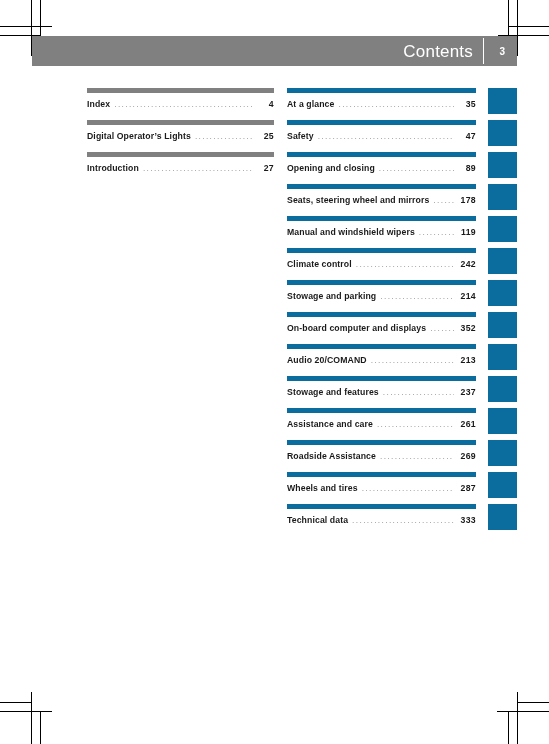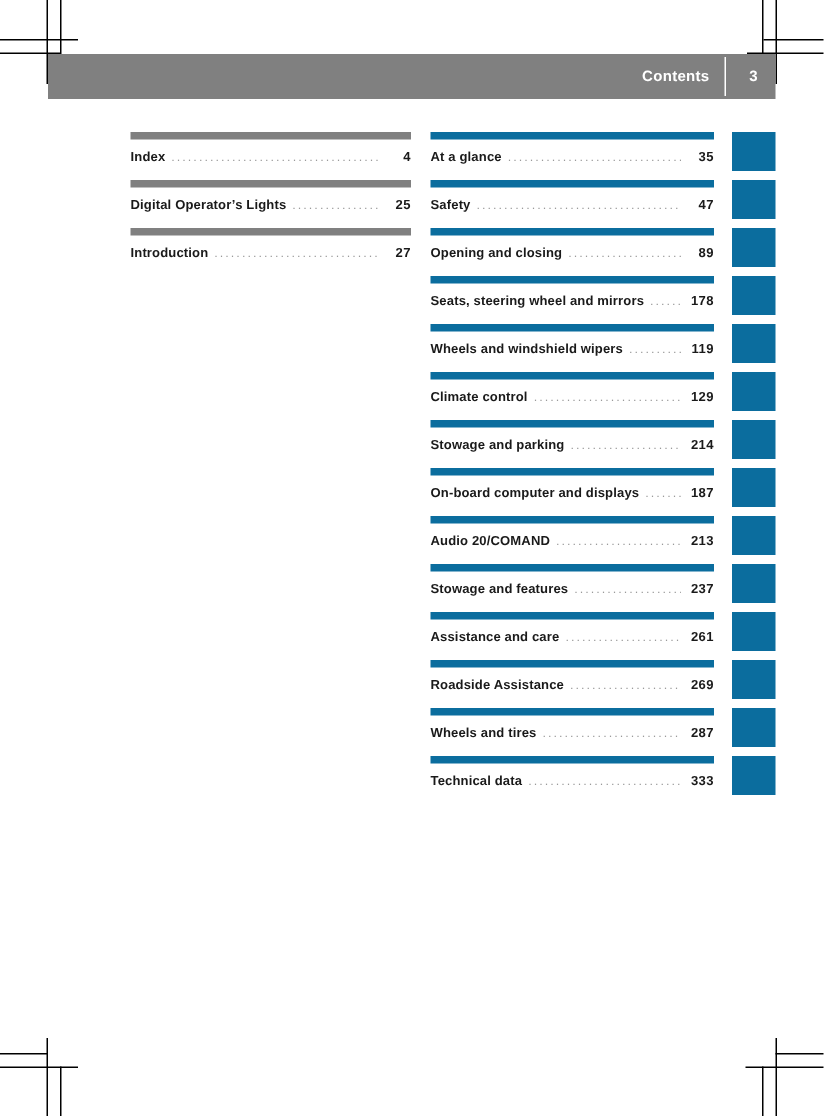--- a/index.html
+++ b/index.html
@@ -38,22 +38,22 @@
     height: 30px;
     background: #808080;
   }
   .header-title {
     position: absolute;
     right: 44px;
     top: 0;
     height: 30px;
     line-height: 32px;
     color: #ffffff;
-    font-size: 10px;
-    font-weight: bold;
+    font-size: 17px;
+    font-weight: normal;
     letter-spacing: 0.2px;
     white-space: nowrap;
   }
   .header-divider {
     position: absolute;
     right: 33px;
     top: 2px;
     width: 1px;
     height: 26px;
     background: #ffffff;
@@ -232,47 +232,47 @@
           <div class="toc-bar"></div>
           <div class="toc-line">
             <span class="toc-label">Seats, steering wheel and mirrors</span>
             <span class="toc-dots">..................................................................</span>
             <span class="toc-page">178</span>
           </div>
         </div>
         <div class="toc-row">
           <div class="toc-bar"></div>
           <div class="toc-line">
-            <span class="toc-label">Wheels and windshield wipers</span>
+            <span class="toc-label">Manual and windshield wipers</span>
             <span class="toc-dots">..................................................................</span>
             <span class="toc-page">119</span>
           </div>
         </div>
         <div class="toc-row">
           <div class="toc-bar"></div>
           <div class="toc-line">
             <span class="toc-label">Climate control</span>
             <span class="toc-dots">..................................................................</span>
-            <span class="toc-page">129</span>
+            <span class="toc-page">242</span>
           </div>
         </div>
         <div class="toc-row">
           <div class="toc-bar"></div>
           <div class="toc-line">
             <span class="toc-label">Stowage and parking</span>
             <span class="toc-dots">..................................................................</span>
             <span class="toc-page">214</span>
           </div>
         </div>
         <div class="toc-row">
           <div class="toc-bar"></div>
           <div class="toc-line">
             <span class="toc-label">On-board computer and displays</span>
             <span class="toc-dots">..................................................................</span>
-            <span class="toc-page">187</span>
+            <span class="toc-page">352</span>
           </div>
         </div>
         <div class="toc-row">
           <div class="toc-bar"></div>
           <div class="toc-line">
             <span class="toc-label">Audio 20/COMAND</span>
             <span class="toc-dots">..................................................................</span>
             <span class="toc-page">213</span>
           </div>
         </div>

